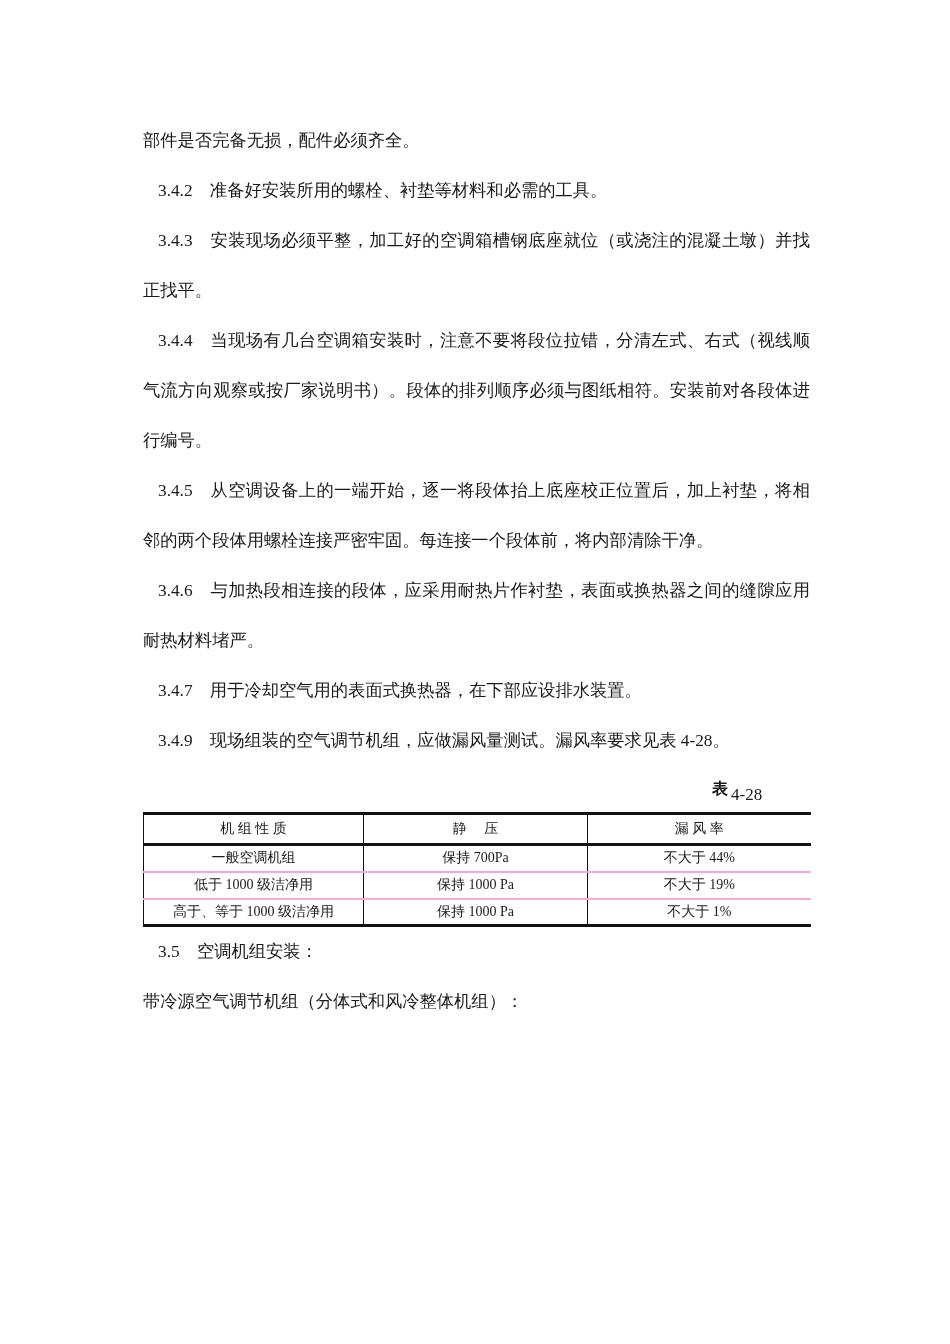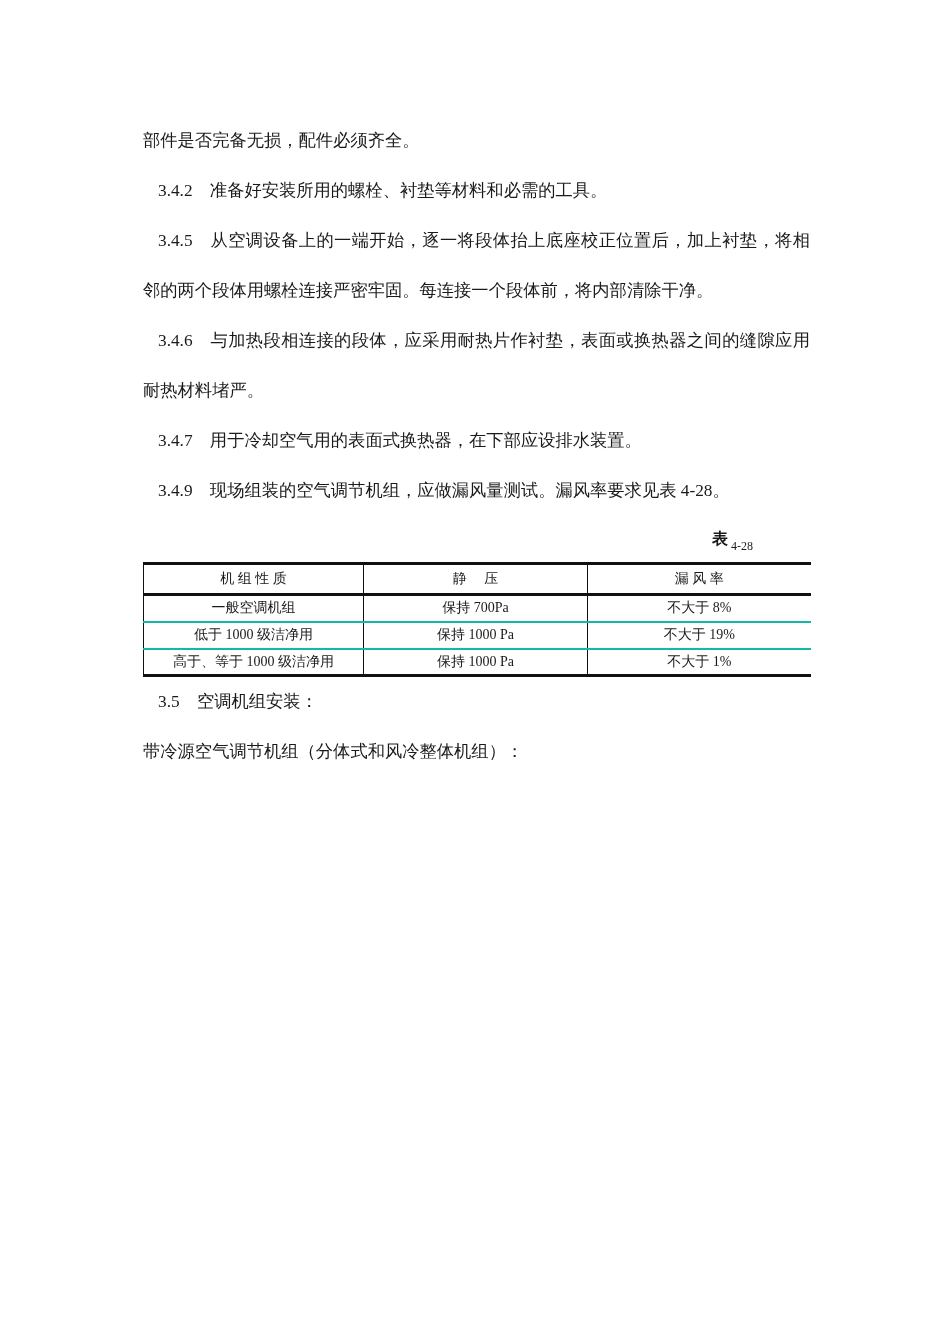--- a/index.html
+++ b/index.html
@@ -38,21 +38,21 @@
     height: 42px;
     line-height: 42px;
     font-size: 16px;
     font-weight: 600;
     white-space: nowrap;
   }
   .table-label .tl-num {
     position: relative;
     top: 6px;
     margin-left: 3px;
-    font-size: 12px;
+    font-size: 17px;
     font-weight: 400;
     margin-top: 20px;
   }
 
   table.leak-table {
     border-collapse: collapse;
     table-layout: fixed;
     width: 667px;
     font-size: 14px;
     text-align: center;
@@ -61,41 +61,43 @@
     border-left: 1.5px solid #111;
   }
   table.leak-table th {
     font-weight: 400;
     height: 31px;
     border-bottom: 3px solid #111;
     padding: 0 4px;
   }
   table.leak-table td {
     height: 27px;
-    border-bottom: 2px solid #14b8a6;
+    border-bottom: 2px solid #f9a8d4;
     padding: 0 4px;
   }
   table.leak-table th:not(:last-child),
   table.leak-table td:not(:last-child) {
     border-right: 1.5px solid #111;
   }
   .col1 { width: 220px; }
   .col2 { width: 224px; }
   .col3 { width: 223px; }
 
   .section-after-table { margin-top: 56px; }
 </style>
 </head>
 <body>
 
 <div class="page">
   <div class="content">
 
     <p class="line">部件是否完备无损，配件必须齐全。</p>
     <p class="line indent">3.4.2　准备好安装所用的螺栓、衬垫等材料和必需的工具。</p>
+    <p class="line indent">3.4.3　安装现场必须平整，加工好的空调箱槽钢底座就位（或浇注的混凝土墩）并找正找平。</p>
+    <p class="line indent">3.4.4　当现场有几台空调箱安装时，注意不要将段位拉错，分清左式、右式（视线顺气流方向观察或按厂家说明书）。段体的排列顺序必须与图纸相符。安装前对各段体进行编号。</p>
     <p class="line indent">3.4.5　从空调设备上的一端开始，逐一将段体抬上底座校正位置后，加上衬垫，将相邻的两个段体用螺栓连接严密牢固。每连接一个段体前，将内部清除干净。</p>
     <p class="line indent">3.4.6　与加热段相连接的段体，应采用耐热片作衬垫，表面或换热器之间的缝隙应用耐热材料堵严。</p>
     <p class="line indent">3.4.7　用于冷却空气用的表面式换热器，在下部应设排水装置。</p>
     <p class="line indent">3.4.9　现场组装的空气调节机组，应做漏风量测试。漏风率要求见表 4-28。</p>
 
     <div class="table-label">
       <span class="tl-biao">表</span><span class="tl-num">4-28</span>
     </div>
 
     <table class="leak-table">
@@ -108,21 +110,21 @@
         <tr>
           <th>机 组 性 质</th>
           <th>静　 压</th>
           <th>漏 风 率</th>
         </tr>
       </thead>
       <tbody>
         <tr>
           <td>一般空调机组</td>
           <td>保持 700Pa</td>
-          <td>不大于 8%</td>
+          <td>不大于 44%</td>
         </tr>
         <tr>
           <td>低于 1000 级洁净用</td>
           <td>保持 1000 Pa</td>
           <td>不大于 19%</td>
         </tr>
         <tr>
           <td>高于、等于 1000 级洁净用</td>
           <td>保持 1000 Pa</td>
           <td>不大于 1%</td>

